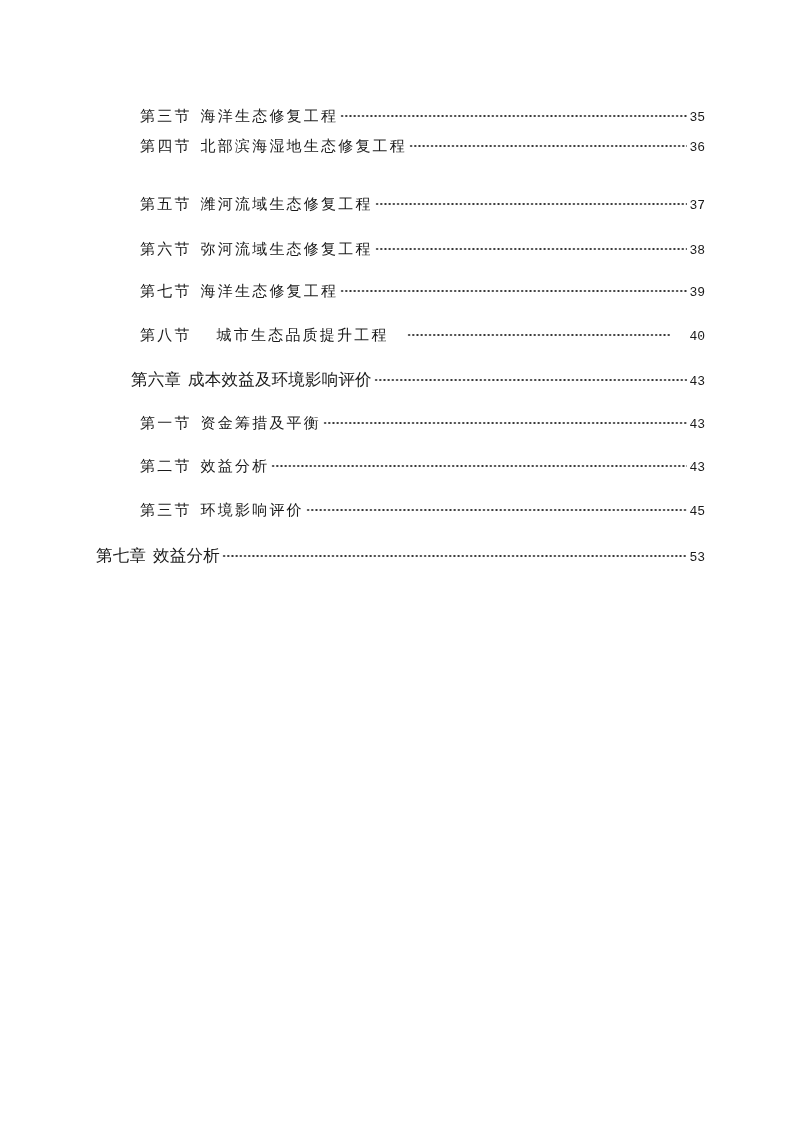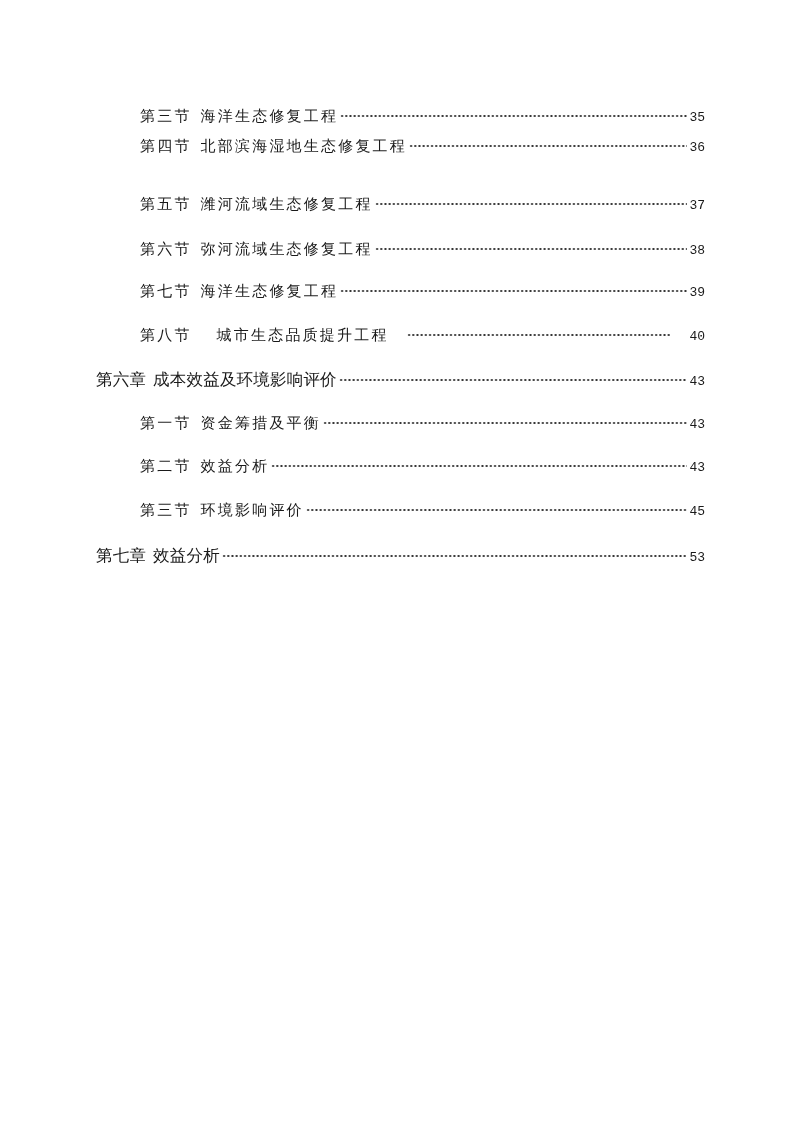--- a/index.html
+++ b/index.html
@@ -109,21 +109,21 @@
     <span class="toc-page">39</span>
   </div>
 
   <div class="toc-row section" style="top:326px;gap:16px;">
     <span class="toc-num">第八节</span>
     <span class="toc-title">城市生态品质提升工程</span>
     <span class="toc-leader"></span>
     <span class="toc-page">40</span>
   </div>
 
-  <div class="toc-row chapter" style="top:369px;">
+  <div class="toc-row chapter" style="top:369px;margin-left:35px;">
     <span class="toc-num">第六章</span>
     <span class="toc-title">成本效益及环境影响评价</span>
     <span class="toc-leader"></span>
     <span class="toc-page">43</span>
   </div>
 
   <div class="toc-row section" style="top:414px;">
     <span class="toc-num">第一节</span>
     <span class="toc-title">资金筹措及平衡</span>
     <span class="toc-leader"></span>

